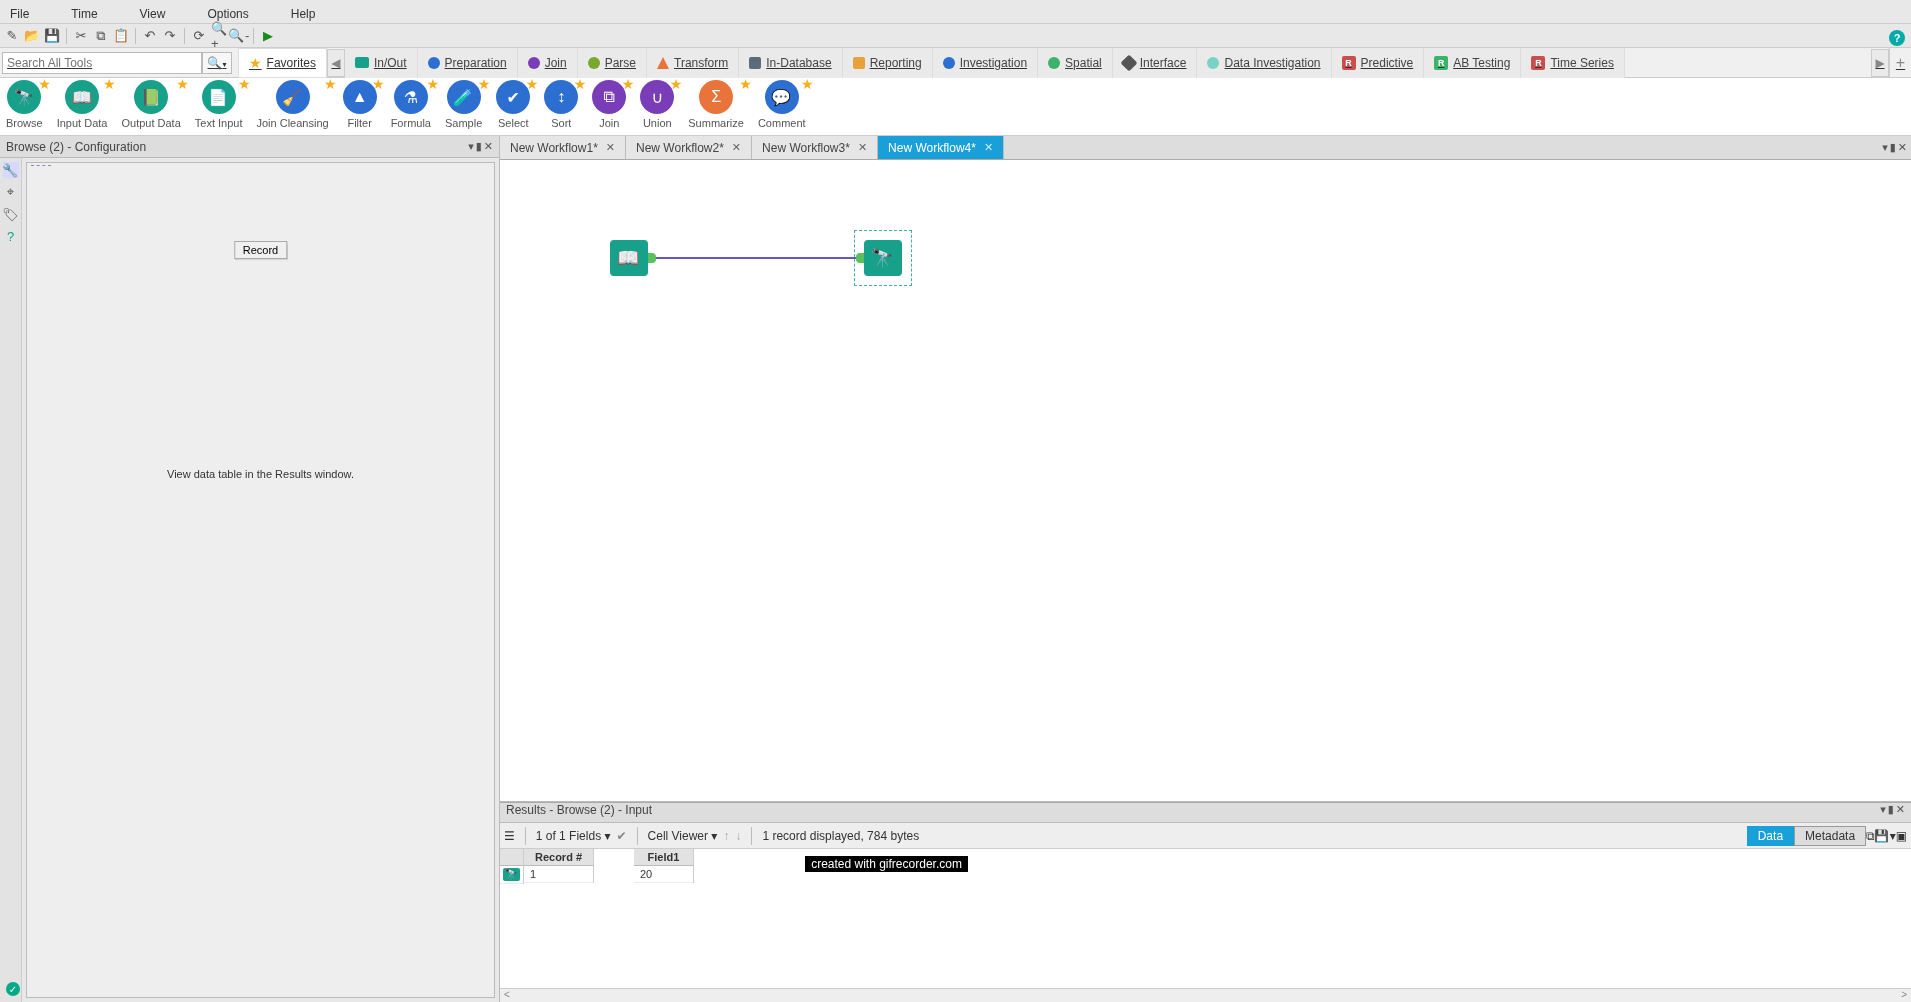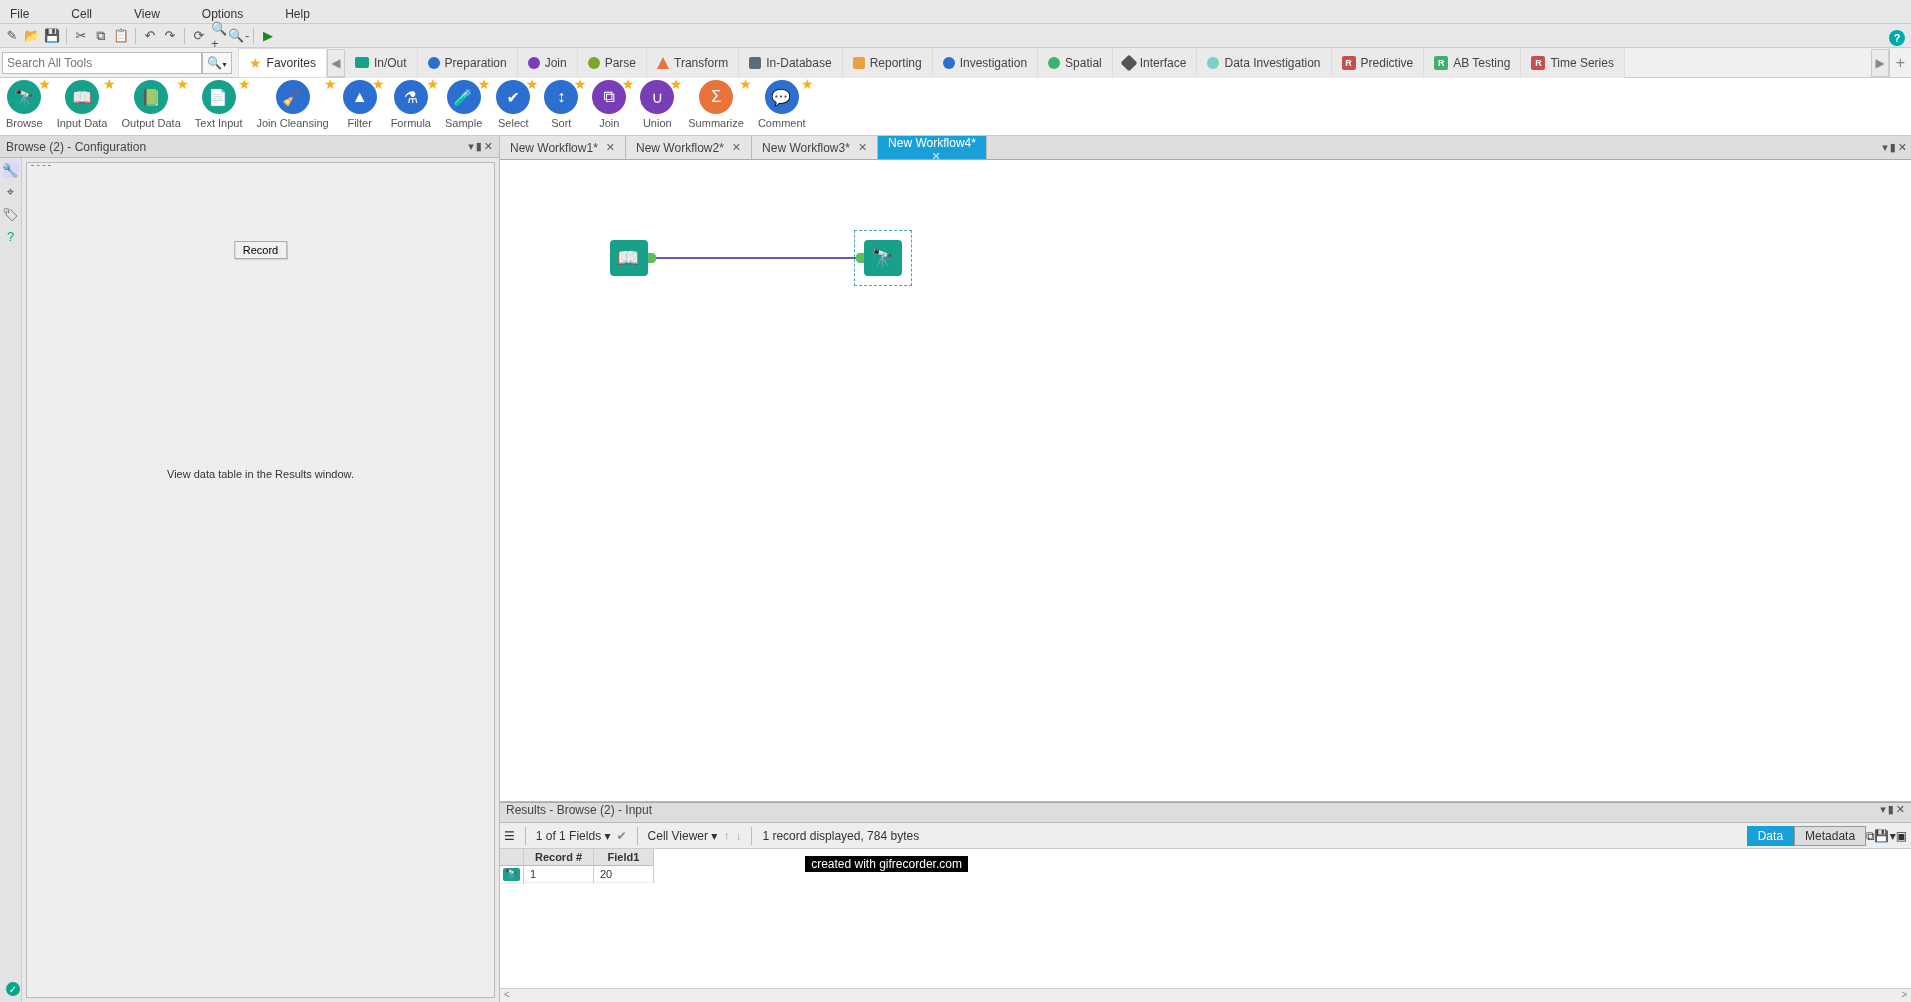--- a/index.html
+++ b/index.html
@@ -9,21 +9,21 @@
 .menubar { display: flex; align-items: flex-end; height: 24px; background: #e8e8e8; border-bottom: 1px solid #ccc; padding: 0 4px; gap: 30px; }
 .menubar .menu-item { padding: 2px 6px; cursor: default; }
 
 
 .toolrow { display:flex; align-items:center; height:24px; background:#e8e8e8; border-bottom:1px solid #ccc; padding:0 4px; gap:4px; }
 .ticon { width:16px; height:16px; display:flex; align-items:center; justify-content:center; font-size:13px; color:#555; }
 .tdiv { width:1px; height:16px; background:#c0c0c0; margin:0 2px; }
 .help-corner { position:absolute; right:6px; top:30px; width:16px; height:16px; border-radius:50%; background:#0aa; color:#fff; display:flex; align-items:center; justify-content:center; font-size:11px; font-weight:bold; }
 
 
-.catrow { display:flex; align-items:center; height:30px; background:#f0f0f0; border-bottom:1px solid #ccc; }
+.catrow { display:flex; align-items:center; height:30px; background:#f0f0f0; border-bottom:1px solid #ccc;text-decoration:underline; }
 .searchbox { width:200px; height:22px; border:1px solid #bbb; background:#fff; margin:2px 0 2px 2px; padding:0 4px; display:flex; align-items:center; }
 .searchbox input { border:none; outline:none; flex:1; font-size:12px; color:#555; background:transparent; }
 .searchbtn { width:30px; height:22px; border:1px solid #bbb; background:#f7f7f7; display:flex; align-items:center; justify-content:center; margin-right:6px; }
 .favtab { background:#fff; border:1px solid #ddd; height:30px; padding:0 10px; display:flex; align-items:center; gap:5px; font-size:12px; }
 .star { color:#f2b01e; font-size:14px; }
 .arrow { width:18px; height:28px; display:flex; align-items:center; justify-content:center; color:#888; border:1px solid #ccc; background:#eaeaea; }
 .cats { display:flex; align-items:center; flex:1; overflow:hidden; }
 .cat { display:flex; align-items:center; gap:5px; padding:0 10px; height:30px; font-size:12px; color:#444; border-right:1px solid #ddd; background:#eaeaea; white-space:nowrap; }
 .cat .dot { width:12px; height:12px; border-radius:50%; }
 .cat-add { width:22px; display:flex; align-items:center; justify-content:center; color:#888; font-size:16px; border-left:1px solid #ccc; height:30px; }
@@ -44,21 +44,21 @@
 .lefticons { width:22px; background:#e3e3e3; border-right:1px solid #ccc; display:flex; flex-direction:column; align-items:center; padding-top:4px; gap:6px; }
 .lefticons .li { width:16px; height:16px; font-size:13px; color:#555; display:flex; align-items:center; justify-content:center; }
 .configarea { flex:1; border:1px solid #bbb; margin:4px; background:#eee; display:flex; flex-direction:column; align-items:center; position:relative; }
 .recordbtn { position:absolute; top:78px; left:50%; transform:translateX(-50%); background:#f0f0f0; border:1px solid #aaa; padding:2px 8px; font-size:11px; box-shadow:1px 1px 1px rgba(0,0,0,.2); }
 .viewmsg { position:absolute; top:305px; width:100%; text-align:center; font-size:11px; color:#333; }
 .leftfoot-check { position:absolute; left:6px; bottom:6px; width:14px; height:14px; border-radius:50%; background:#0a8; color:#fff; display:flex; align-items:center; justify-content:center; font-size:10px; }
 
 .rightpane { flex:1; display:flex; flex-direction:column; }
 .tabsrow { height:24px; display:flex; align-items:stretch; background:#ddd; border-bottom:1px solid #aaa; }
 .wtab { display:flex; align-items:center; padding:0 10px; font-size:12px; border-right:1px solid #bbb; background:#e6e6e6; color:#444; }
-.wtab.active { background:#1aa0d8; color:#fff;flex-direction:column; }
+.wtab.active { background:#1aa0d8; color:#fff; }
 .wtab .close { margin-left:8px; font-size:11px; color:inherit; opacity:.8; }
 .tabsrow .pane-controls { margin-left:auto; display:flex; gap:2px; font-size:11px; color:#555; align-items:center; padding-right:4px; }
 
 .canvas { flex:1; background:#fff; position:relative; border-bottom:1px solid #bbb; overflow:hidden; }
 .node { position:absolute; width:38px; height:36px; border-radius:4px; display:flex; align-items:center; justify-content:center; }
 .node.teal { background:#18a18a; }
 .node .port { position:absolute; width:8px; height:10px; background:#5bbf5b; top:13px; }
 .node .port.right { right:-8px; border-radius:0 4px 4px 0; }
 .node .port.left { left:-8px; border-radius:4px 0 0 4px; }
 .node.selected::after { content:""; position:absolute; left:-10px; top:-10px; right:-10px; bottom:-10px; border:1px dashed #4aa; }
@@ -79,21 +79,21 @@
 .gcell { padding:2px 6px; font-size:11px; border-bottom:1px solid #eee; }
 .gicon { width:24px; }
 .gicon .ghdr, .gicon .gcell { padding:2px; display:flex; align-items:center; justify-content:center; }
 .scrollfoot { height:14px; background:#eee; border-top:1px solid #ccc; display:flex; justify-content:space-between; padding:0 4px; font-size:10px; color:#888; }
 </style>
 </head>
 <body>
 
 <div class="menubar">
   <span class="menu-item">File</span>
-  <span class="menu-item">Cell</span>
+  <span class="menu-item">Time</span>
   <span class="menu-item">View</span>
   <span class="menu-item">Options</span>
   <span class="menu-item">Help</span>
 </div>
 
 <div class="toolrow">
   <span class="ticon">✎</span>
   <span class="ticon">📂</span>
   <span class="ticon">💾</span>
   <span class="tdiv"></span>
@@ -356,21 +356,21 @@
         <div class="gcol gicon">
           <div class="ghdr">&nbsp;</div>
           <div class="gcell">
               <span style="font-size:11px; background:#18a18a; color:#fff; padding:0 2px; border-radius:2px;">🔭</span>
             </div>
         </div>
         <div class="gcol" style="width:70px;">
           <div class="ghdr">Record #</div>
           <div class="gcell">1</div>
         </div>
-        <div class="gcol" style="width:60px;">
+        <div class="gcol" style="width:60px;margin-left:40px;">
           <div class="ghdr">Field1</div>
           <div class="gcell">20</div>
         </div>
       </div>
       <div class="scrollfoot">
         <span>&lt;</span>
         <span>&gt;</span>
       </div>
     </div>
   </div>

